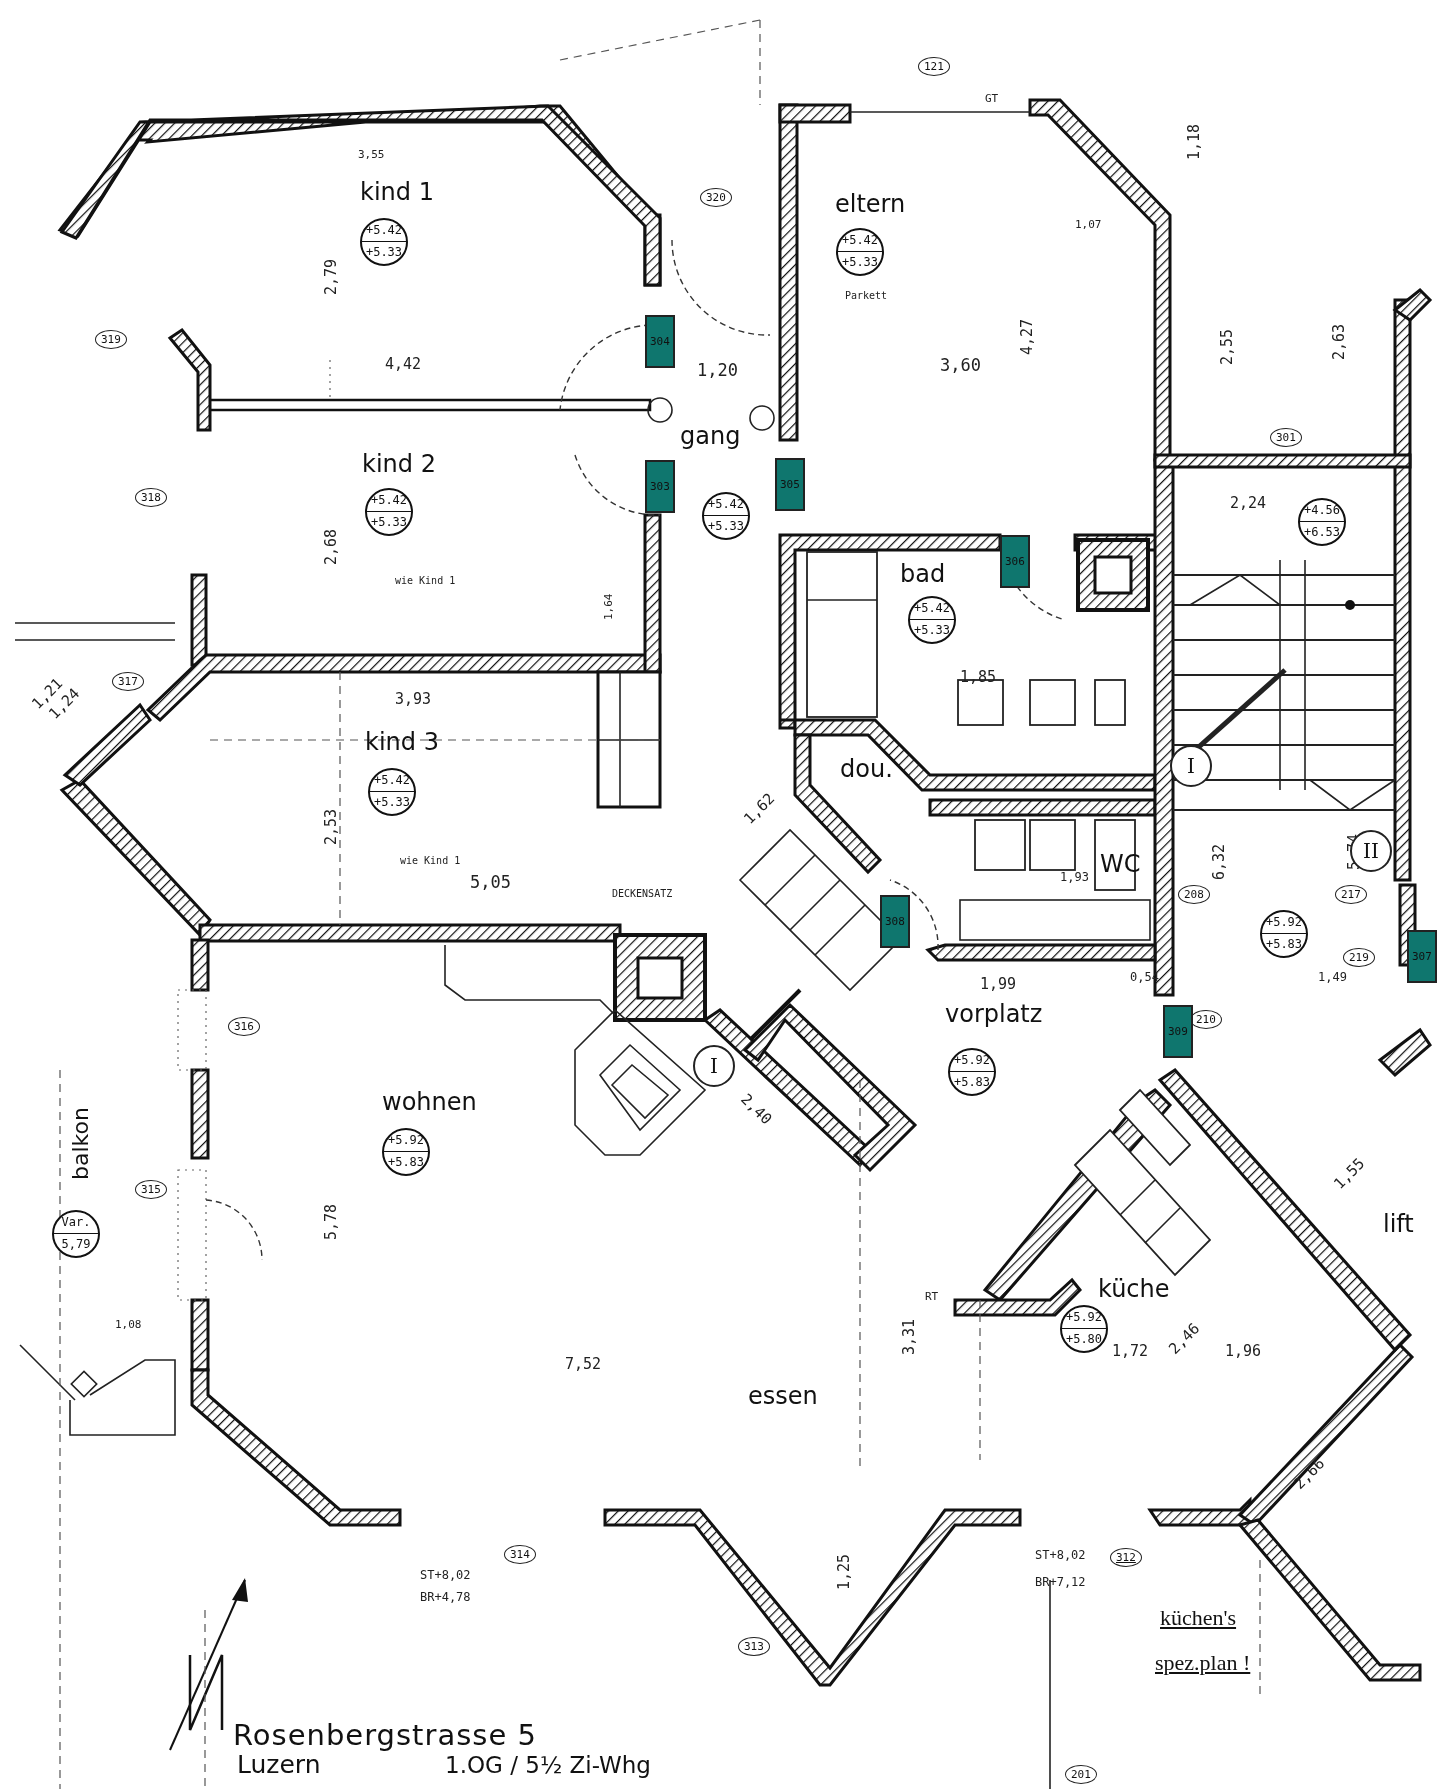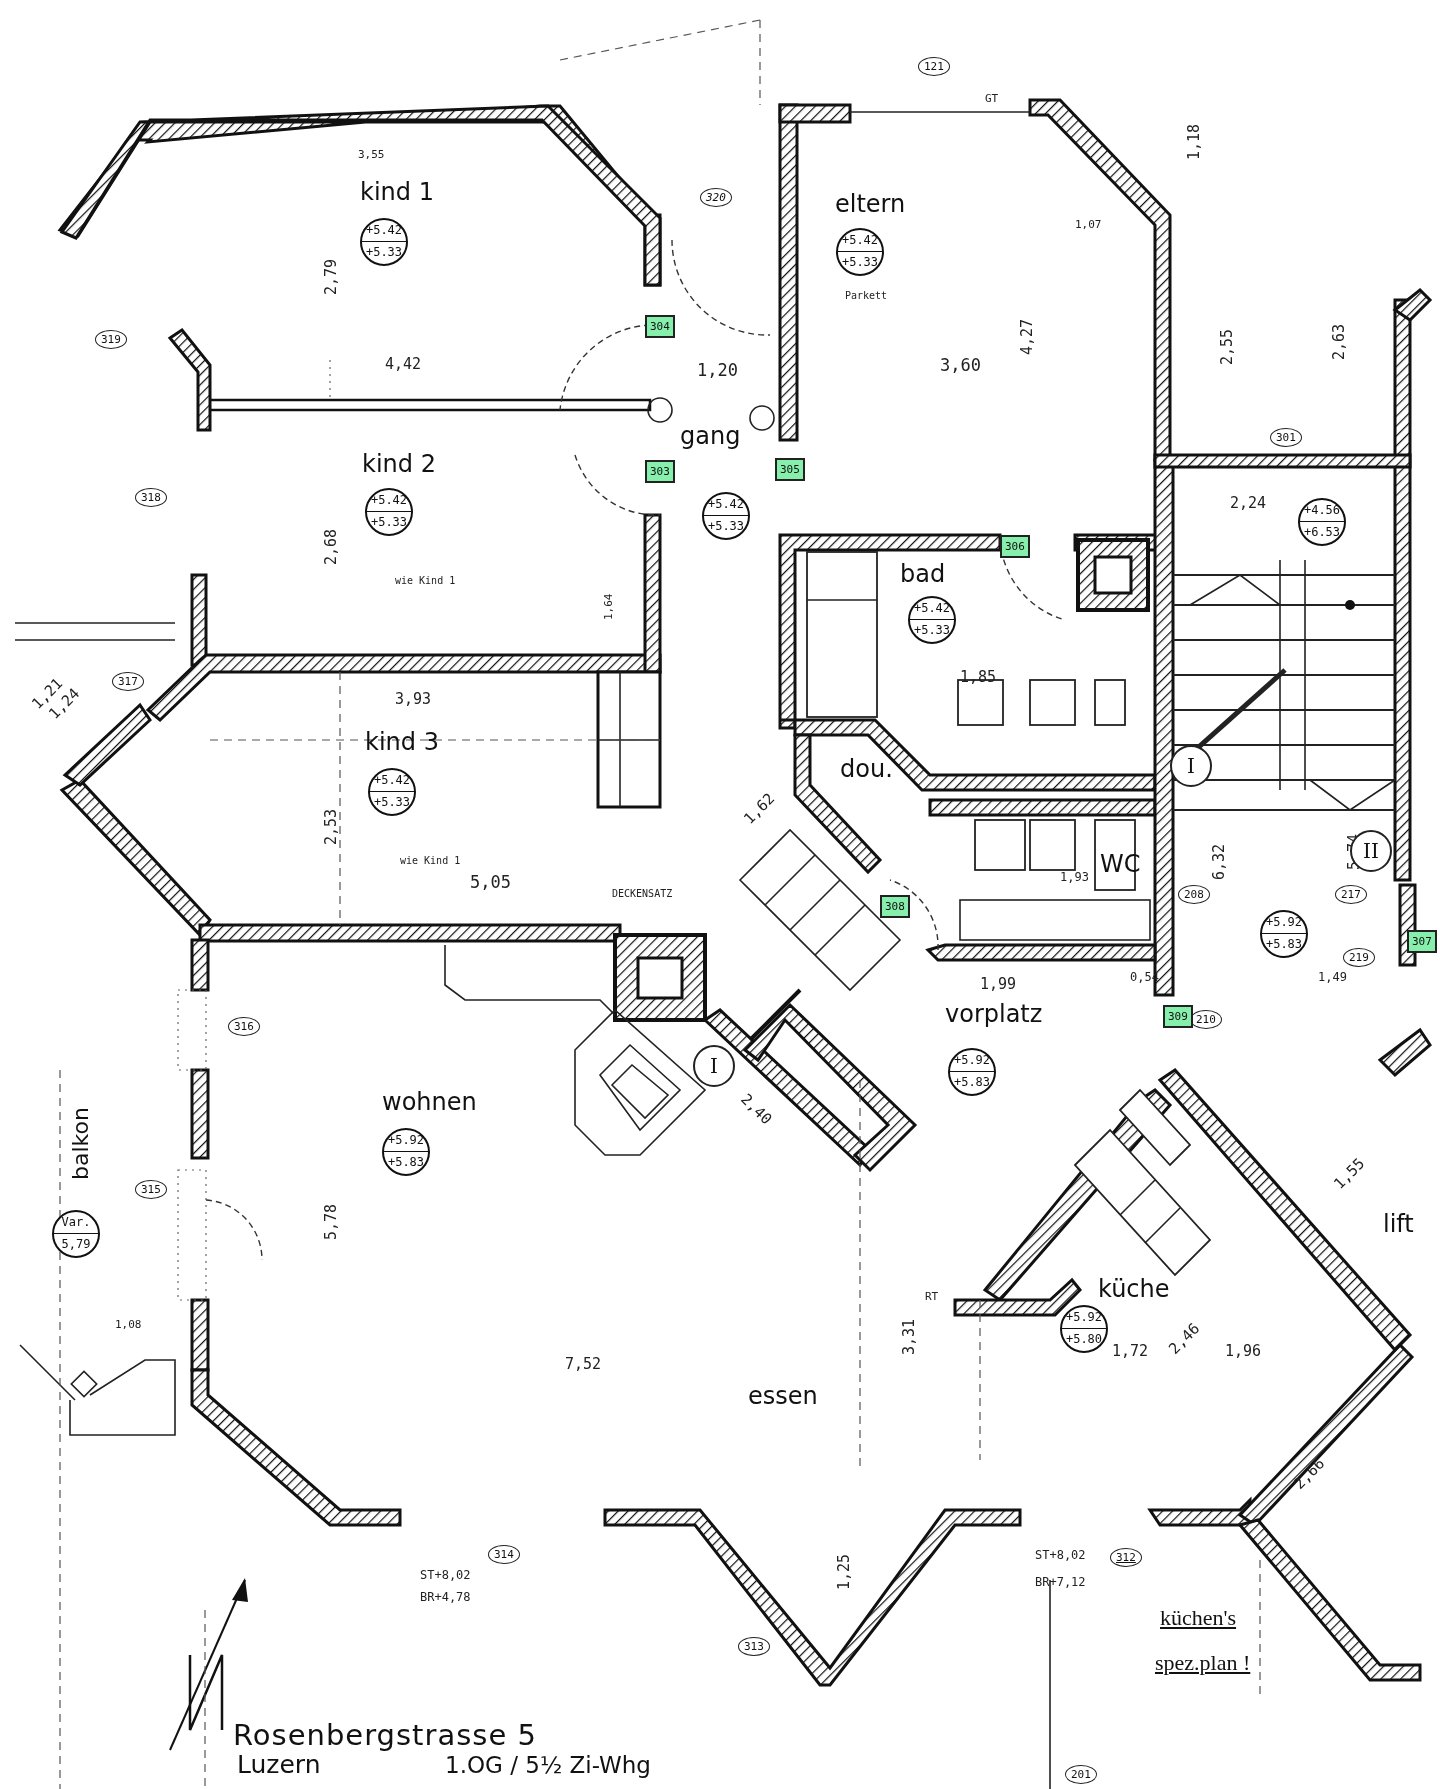--- a/index.html
+++ b/index.html
@@ -19,21 +19,21 @@
   .dim { position:absolute; font-family:"DejaVu Sans Mono", monospace; font-size:15px; color:#222; white-space:nowrap; }
   .dim.v { transform:rotate(-90deg); transform-origin:left top; }
   .dim.d { transform:rotate(45deg); transform-origin:left top; }
   .dim.dn { transform:rotate(-45deg); transform-origin:left top; }
   .lvl { position:absolute; width:44px; height:44px; border:2px solid #111; border-radius:50%;
          font-family:"DejaVu Sans Mono", monospace; font-size:12px; text-align:center; line-height:21px; background:#fff; }
   .lvl .top { display:block; border-bottom:1.5px solid #111; height:21px; }
   .lvl .bot { display:block; height:21px; }
   .tag-oval { position:absolute; border:1.6px solid #222; border-radius:50%; font-family:"DejaVu Sans Mono", monospace;
               font-size:11px; padding:2px 5px; background:#fff; }
-  .tag-sq { position:absolute; border:2px solid #222; font-family:"DejaVu Sans Mono", monospace; font-size:11px; padding:3px 3px; background:#86efac; }
+  .tag-sq { position:absolute; border:2px solid #222; font-family:"DejaVu Sans Mono", monospace; font-size:11px; padding:18px 3px; background:#0f766e; }
   .roman { position:absolute; width:38px; height:38px; border:2px solid #222; border-radius:50%;
            font-family:"DejaVu Serif", serif; font-size:20px; text-align:center; line-height:38px; background:#fff; }
   .note { position:absolute; font-family:Liberation Serif, serif; font-size:22px; text-decoration:underline; white-space:nowrap; }
   .title { position:absolute; font-family:"DejaVu Sans", sans-serif; color:#111; white-space:nowrap; }
   .balkon { position:absolute; font-size:22px; transform:rotate(-90deg); transform-origin:left top; }
 </style>
 </head>
 <body>
 
 <svg id="plan" viewBox="0 0 1440 1789" xmlns="http://www.w3.org/2000/svg">
@@ -339,27 +339,27 @@
 <div class="dim dn" style="left:45px;top:710px;">1,24</div>
 <div class="dim v" style="left:835px;top:1590px;">1,25</div>
 <div class="dim" style="left:1225px;top:1342px;">1,96</div>
 <div class="dim d" style="left:750px;top:1090px;">2,40</div>
 <div class="dim dn" style="left:1290px;top:1480px;">2,66</div>
 <div class="dim" style="left:115px;top:1318px;font-size:11px;">1,08</div>
 <div class="dim" style="left:1130px;top:970px;font-size:12px;">0,54</div>
 <div class="dim" style="left:1318px;top:970px;font-size:12px;">1,49</div>
 
 <div class="tag-oval" style="left:95px;top:330px;">319</div>
-<div class="tag-oval" style="left:700px;top:188px;font-style:italic;">320</div>
+<div class="tag-oval" style="left:700px;top:188px;">320</div>
 <div class="tag-oval" style="left:918px;top:57px;">121</div>
 <div class="tag-oval" style="left:135px;top:488px;">318</div>
 <div class="tag-oval" style="left:112px;top:672px;">317</div>
 <div class="tag-oval" style="left:228px;top:1017px;">316</div>
 <div class="tag-oval" style="left:135px;top:1180px;">315</div>
-<div class="tag-oval" style="left:488px;top:1545px;">314</div>
+<div class="tag-oval" style="left:504px;top:1545px;">314</div>
 <div class="tag-oval" style="left:738px;top:1637px;">313</div>
 <div class="tag-oval" style="left:1110px;top:1548px;text-decoration:underline;">312</div>
 <div class="tag-oval" style="left:1270px;top:428px;">301</div>
 <div class="tag-oval" style="left:1178px;top:885px;">208</div>
 <div class="tag-oval" style="left:1335px;top:885px;">217</div>
 <div class="tag-oval" style="left:1343px;top:948px;">219</div>
 <div class="tag-oval" style="left:1190px;top:1010px;">210</div>
 <div class="tag-oval" style="left:1065px;top:1765px;">201</div>
 
 <div class="tag-sq" style="left:645px;top:315px;">304</div>

